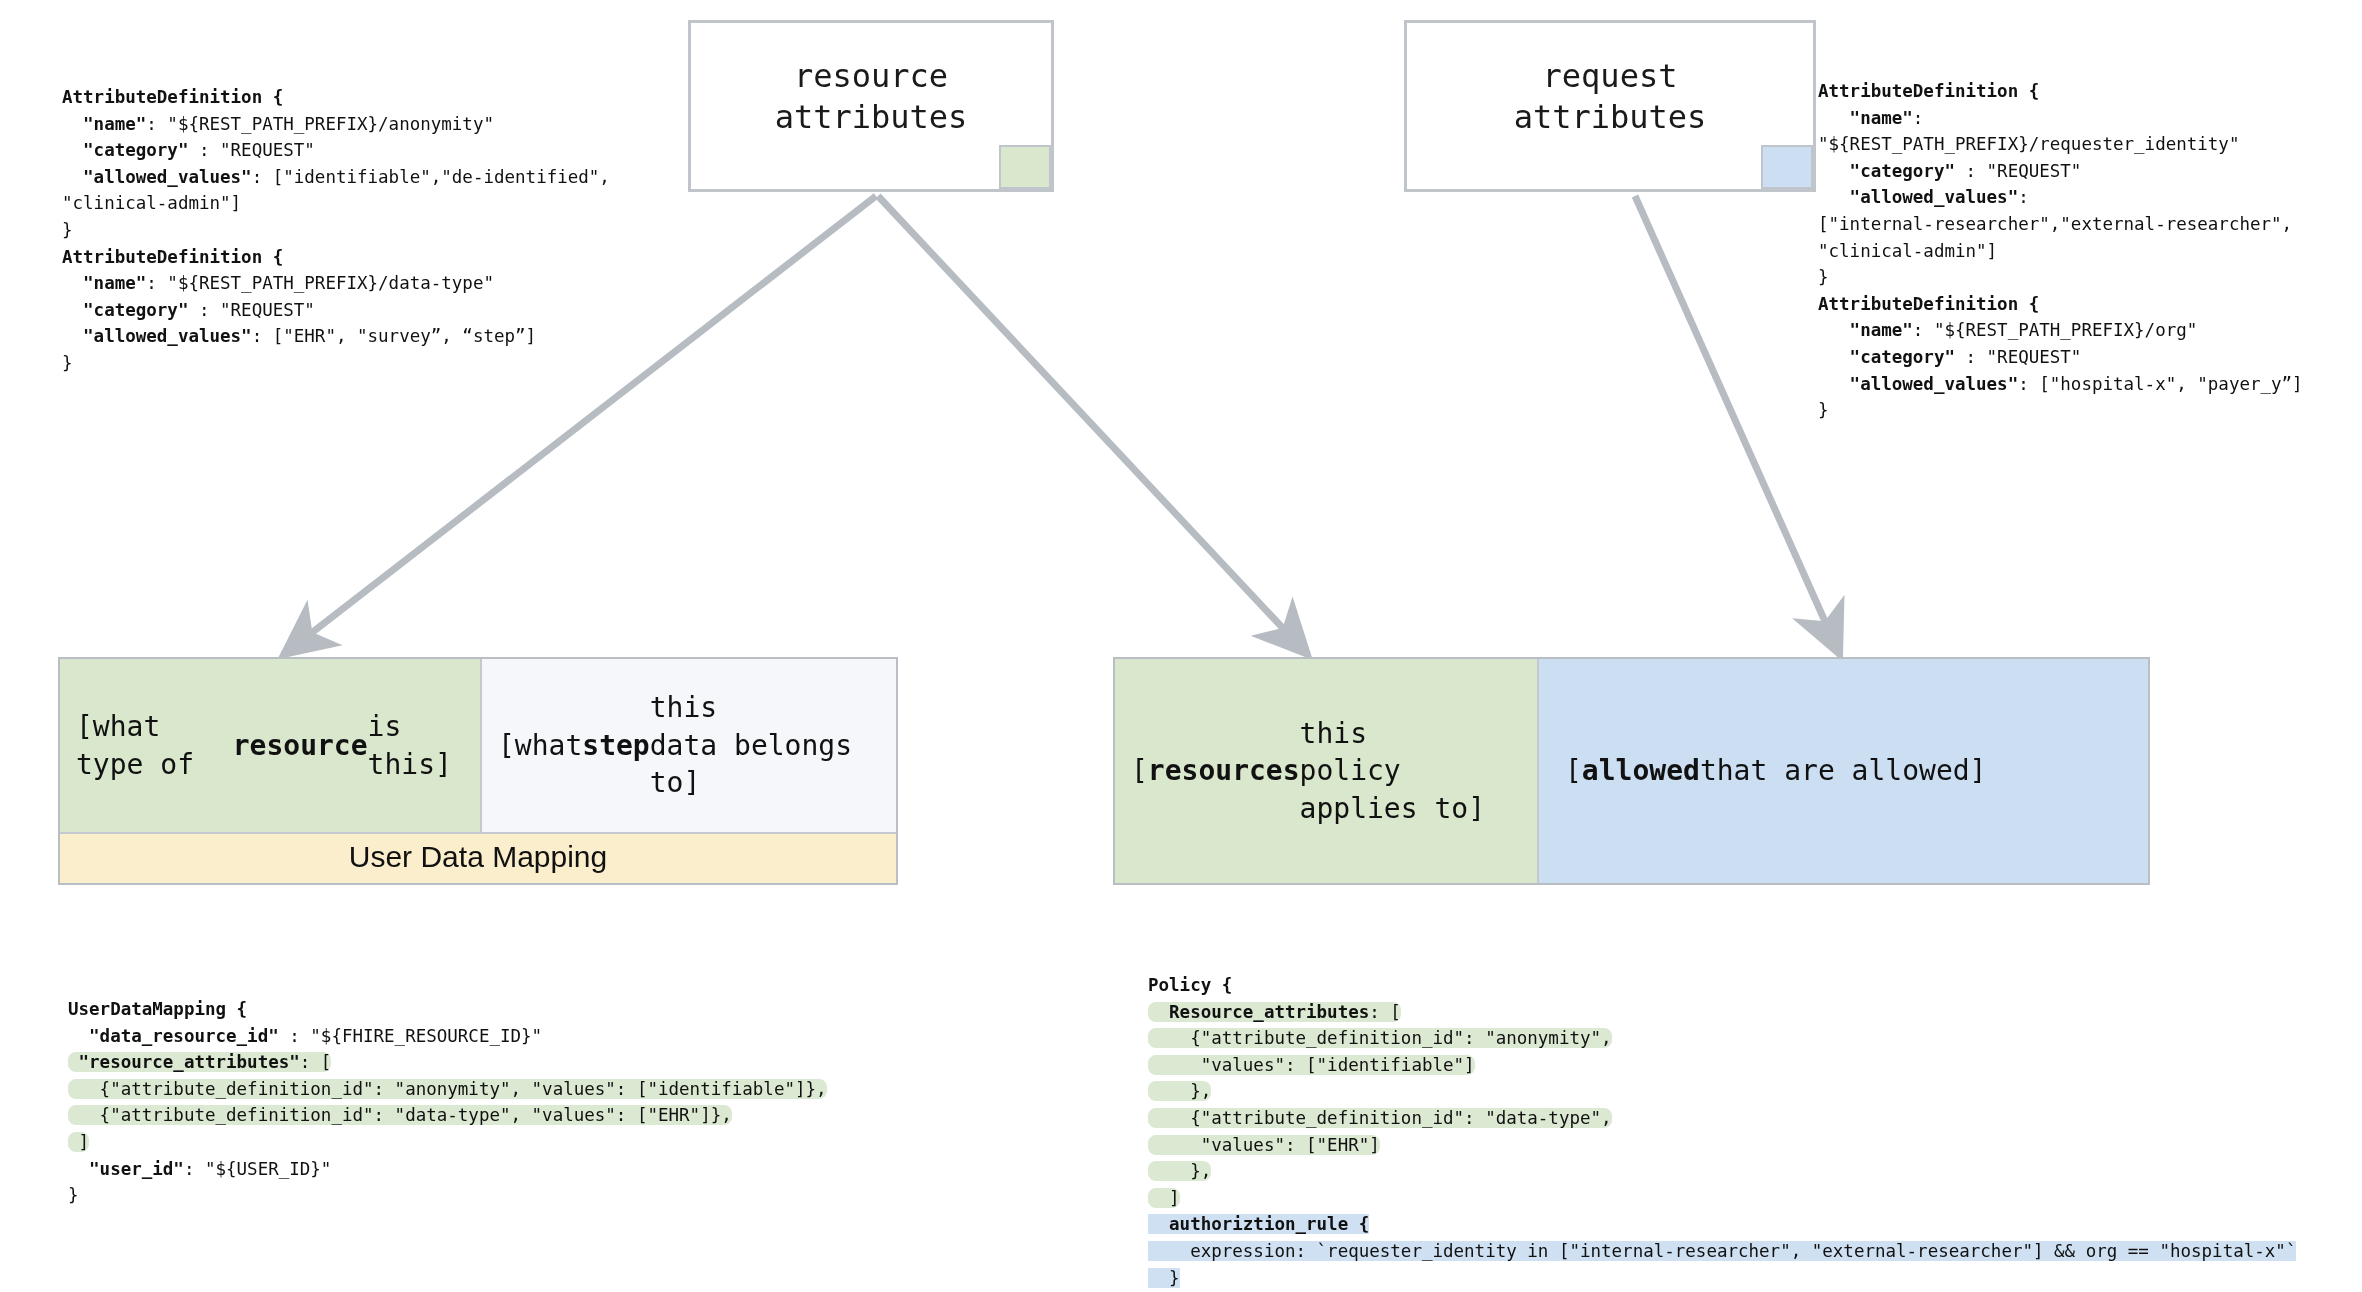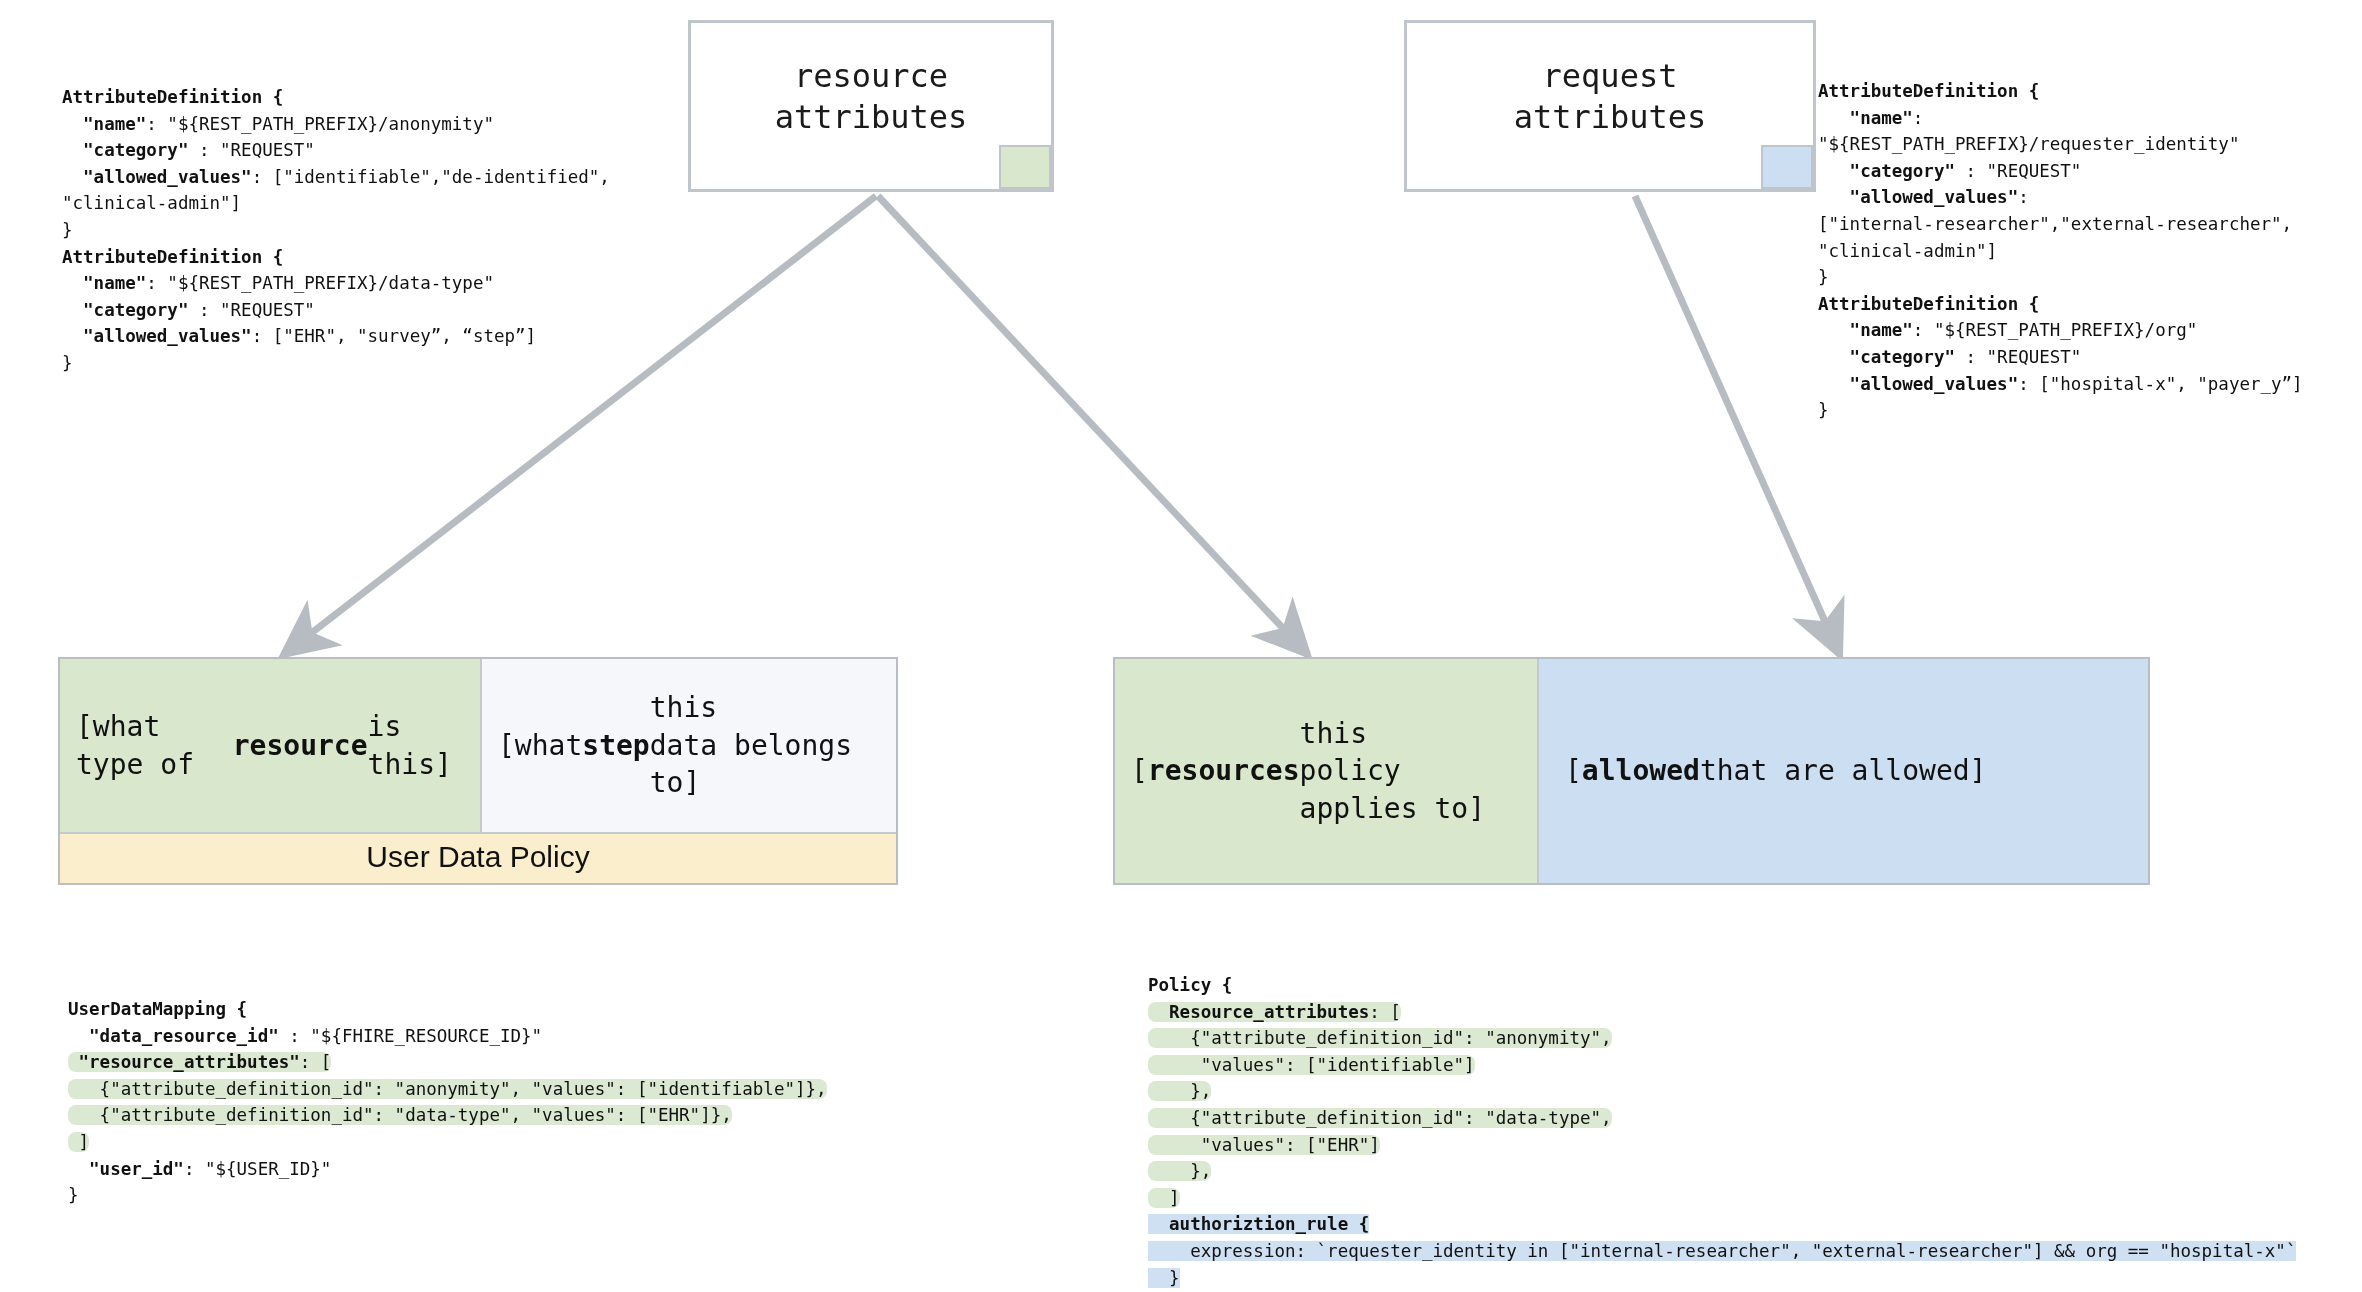--- a/index.html
+++ b/index.html
@@ -147,21 +147,21 @@
 
   <div class="code-block" style="left:62px; top:84px;"><span class="ln"><b>AttributeDefinition {</b></span><span class="ln"><b>  "name"</b><span>: "${REST_PATH_PREFIX}/anonymity"</span></span><span class="ln"><b>  "category"</b><span> : "REQUEST"</span></span><span class="ln"><b>  "allowed_values"</b><span>: ["identifiable","de-identified",</span></span><span class="ln"><span>"clinical-admin"]</span></span><span class="ln"><span>}</span></span><span class="ln"><b>AttributeDefinition {</b></span><span class="ln"><b>  "name"</b><span>: "${REST_PATH_PREFIX}/data-type"</span></span><span class="ln"><b>  "category"</b><span> : "REQUEST"</span></span><span class="ln"><b>  "allowed_values"</b><span>: ["EHR", "survey”, “step”]</span></span><span class="ln"><span>}</span></span></div>
 
   <div class="code-block" style="left:1818px; top:78px;"><span class="ln"><b>AttributeDefinition {</b></span><span class="ln"><b>   "name"</b><span>:</span></span><span class="ln"><span>"${REST_PATH_PREFIX}/requester_identity"</span></span><span class="ln"><b>   "category"</b><span> : "REQUEST"</span></span><span class="ln"><b>   "allowed_values"</b><span>:</span></span><span class="ln"><span>["internal-researcher","external-researcher",</span></span><span class="ln"><span>"clinical-admin"]</span></span><span class="ln"><span>}</span></span><span class="ln"><b>AttributeDefinition {</b></span><span class="ln"><b>   "name"</b><span>: "${REST_PATH_PREFIX}/org"</span></span><span class="ln"><b>   "category"</b><span> : "REQUEST"</span></span><span class="ln"><b>   "allowed_values"</b><span>: ["hospital-x", "payer_y”]</span></span><span class="ln"><span>}</span></span></div>
 
   <div class="entity" style="left:58px; top:657px; width:840px; height:228px;justify-content:space-between;">
     <div class="entity-body">
       <div class="entity-cell cell-green" style="width:420px;">[what type of<br><b>resource</b> is this]</div>
       <div class="entity-cell cell-white cell-div-l" style="flex:1;">[what <b>step</b> this<br>data belongs to]</div>
     </div>
-    <div class="entity-footer">User Data Policy</div>
+    <div class="entity-footer">User Data Mapping</div>
   </div>
 
   <div class="entity" style="left:1113px; top:657px; width:1037px; height:228px;">
     <div class="entity-body">
       <div class="entity-cell cell-green" style="width:422px;">[<b>resources</b> this<br>policy applies to]</div>
       <div class="entity-cell cell-blue cell-div-l" style="flex:1; padding-left:26px;">[<b>allowed</b> that are allowed]</div>
     </div>
   </div>
 
   <div class="code-block" style="left:68px; top:996px;"><span class="ln"><span class="run"><b>UserDataMapping {</b></span></span><span class="ln"><span class="run"><b>  "data_resource_id"</b><span> : "${FHIRE_RESOURCE_ID}"</span></span></span><span class="ln g"><span class="run"><b> "resource_attributes"</b><span>: [</span></span></span><span class="ln g"><span class="run"><span>   {"attribute_definition_id": "anonymity", "values": ["identifiable"]},</span></span></span><span class="ln g"><span class="run"><span>   {"attribute_definition_id": "data-type", "values": ["EHR"]},</span></span></span><span class="ln g"><span class="run"><span> ]</span></span></span><span class="ln"><span class="run"><b>  "user_id"</b><span>: "${USER_ID}"</span></span></span><span class="ln"><span class="run"><span>}</span></span></span></div>

